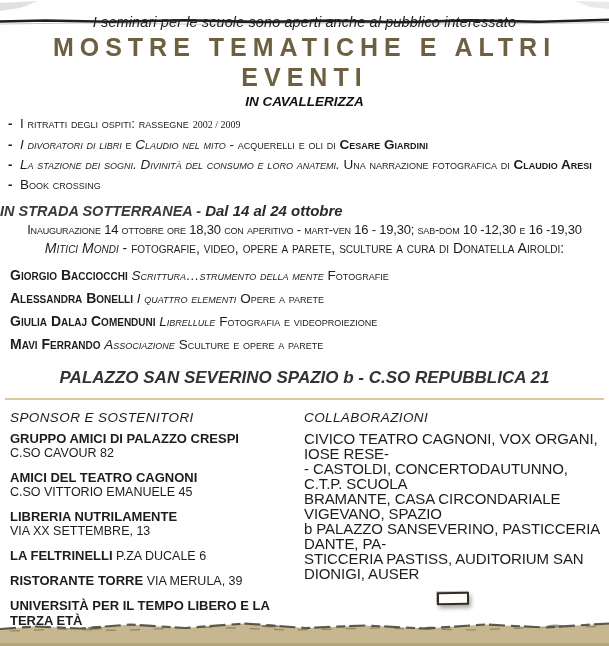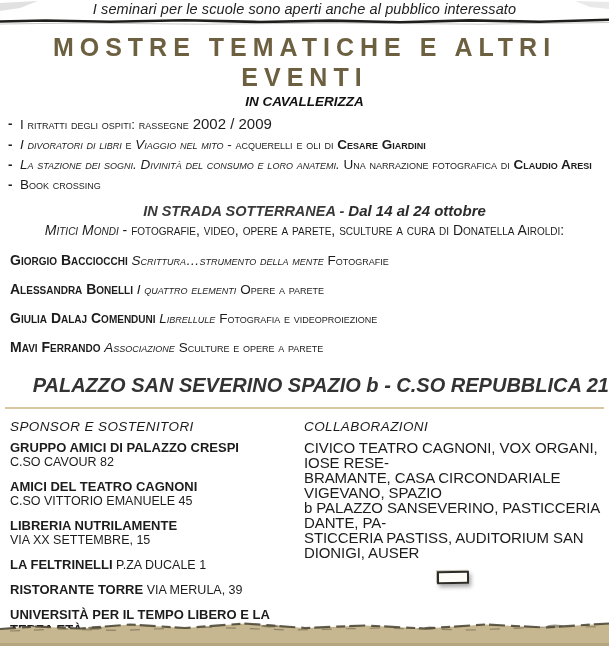--- a/index.html
+++ b/index.html
@@ -8,21 +8,21 @@
     font-family:"Liberation Sans",sans-serif;color:#1c1c1c;overflow:hidden;
     -webkit-font-smoothing:antialiased;
   }
   .sc{font-variant:small-caps;}
   .it{font-style:italic;text-align:center;}
   .b{font-weight:bold;}
 
   
   .top-band{position:absolute;top:0;left:0;width:609px;height:26px;}
   .top-note{
-    position:absolute;top:1px;left:0;width:100%;text-align:center;
+    position:absolute;top:14px;left:0;width:100%;text-align:center;
     font-style:italic;font-size:14.5px;color:#222;letter-spacing:0.1px;z-index:2;
   }
   .top-tear{position:absolute;top:0;left:0;z-index:1;}
 
   .content{position:absolute;top:26px;left:0;right:0;}
 
   .main-title{
     text-align:center;margin-top:7px;
     font-size:25px;font-weight:bold;letter-spacing:6px;
     color:#6d6041;transform:scaleY(1.05);
@@ -31,42 +31,42 @@
     text-align:center;font-weight:bold;font-style:italic;
     font-size:13.5px;margin-top:3px;color:#111;
   }
 
   .bullets{margin:7px 6px 0 8px;}
   .bullet{
     position:relative;padding-left:12px;font-size:13.5px;line-height:16px;
     margin-bottom:4px;
   }
   .bullet::before{content:"-";position:absolute;left:0;top:0;font-weight:bold;}
-  .years{font-size:15px;}
+  .years{font-size:10px;font-family:Liberation Serif, serif;}
 
   .section-head{
-    text-align:center;font-weight:bold;font-style:italic;
-    font-size:14.5px;color:#3a3a3a;margin-top:9px;margin-left:20px;
+    text-align:left;font-weight:bold;font-style:italic;
+    font-size:14.5px;color:#3a3a3a;margin-top:9px;
   }
   .section-head .date{color:#2b2b2b;font-size:15px;}
 
   .inaug{
     text-align:center;font-size:13px;margin-top:3px;letter-spacing:-0.2px;
   }
   .mitici{
     text-align:center;font-size:14px;margin-top:3px;
   }
 
   .artists{margin:8px 0 0 10px;}
-  .artist-row{font-size:13.5px;line-height:29px;}
+  .artist-row{font-size:13.5px;line-height:22px;}
   .artist-row .b{font-size:14px;}
 
   .palazzo-head{
-    text-align:right;font-weight:bold;font-style:italic;
-    font-size:20px;color:#333;margin-top:12px;
+    text-align:center;font-weight:bold;font-style:italic;
+    font-size:17px;color:#333;margin-top:12px;
   }
   .mythos{
     position:relative;padding-left:12px;margin:5px 6px 0 8px;
     font-size:13.5px;line-height:16px;
   }
   .mythos::before{content:"-";position:absolute;left:0;top:0;font-weight:bold;}
 
   .divider{border:0;border-top:2px solid #d9c7a0;margin:10px 5px 0 5px;}
 
   .columns{display:flex;margin:10px 8px 0 10px;}
@@ -111,39 +111,40 @@
     <div class="sub-head">IN CAVALLERIZZA</div>
 
     <div class="bullets">
       <div class="bullet">
         <span class="sc">I ritratti degli ospiti: rassegne</span>
         <span class="years">2002 / 2009</span>
       </div>
       <div class="bullet">
         <span class="it sc">I divoratori di libri</span>
         <span class="sc">e</span>
-        <span class="it sc">Viaggio nel mito</span>
+        <span class="it sc">Claudio nel mito</span>
         <span class="sc">- acquerelli e oli di</span>
         <span class="b sc">Cesare Giardini</span>
       </div>
       <div class="bullet">
         <span class="it sc">La stazione dei sogni. Divinità del consumo e loro anatemi.</span>
         <span class="sc">Una narrazione fotografica di</span>
         <span class="b sc">Claudio Aresi</span>
       </div>
       <div class="bullet">
         <span class="sc">Book crossing</span>
       </div>
     </div>
 
     <div class="section-head">
       <span>IN STRADA SOTTERRANEA -</span>
       <span class="date">Dal 14 al 24 ottobre</span>
     </div>
 
+    <div class="inaug sc">Inaugurazione 14 ottobre ore 18,30 con aperitivo - mart-ven 16 - 19,30; sab-dom 10 -12,30 e 16 -19,30</div>
 
     <div class="mitici">
       <span class="it sc">Mitici Mondi</span>
       <span class="sc">- fotografie, video, opere a parete, sculture a cura di</span>
       <span class="sc">Donatella Airoldi:</span>
     </div>
 
     <div class="artists">
       <div class="artist-row">
         <span class="b sc">Giorgio Bacciocchi</span>
@@ -180,40 +181,41 @@
         <div class="sponsor-entry">
           <div class="name">GRUPPO AMICI DI PALAZZO CRESPI</div>
           <div>C.SO CAVOUR 82</div>
         </div>
         <div class="sponsor-entry">
           <div class="name">AMICI DEL TEATRO CAGNONI</div>
           <div>C.SO VITTORIO EMANUELE 45</div>
         </div>
         <div class="sponsor-entry">
           <div class="name">LIBRERIA NUTRILAMENTE</div>
-          <div>VIA XX SETTEMBRE, 15</div>
+          <div>VIA XX SETTEMBRE, 13</div>
         </div>
         <div class="sponsor-entry">
           <span class="name">LA FELTRINELLI</span>
-          <span>P.ZA DUCALE 1</span>
+          <span>P.ZA DUCALE 6</span>
         </div>
         <div class="sponsor-entry">
           <span class="name">RISTORANTE TORRE</span>
           <span>VIA MERULA, 39</span>
         </div>
         <div class="sponsor-entry">
           <div class="name">UNIVERSITÀ PER IL TEMPO LIBERO E LA TERZA ETÀ</div>
           <div>VIA S. GIACOMO 17/1</div>
         </div>
       </div>
 
       <div class="col-right">
         <div class="col-head">COLLABORAZIONI</div>
         <div class="collab-lines">
           <div>CIVICO TEATRO CAGNONI, VOX ORGANI, IOSE RESE-</div>
+          <div>- CASTOLDI, CONCERTODAUTUNNO, C.T.P. SCUOLA</div>
           <div>BRAMANTE, CASA CIRCONDARIALE VIGEVANO, SPAZIO</div>
           <div>b PALAZZO SANSEVERINO, PASTICCERIA DANTE, PA-</div>
           <div>STICCERIA PASTISS, AUDITORIUM SAN DIONIGI, AUSER</div>
         </div>
 
         <div class="banner-box">
           
         </div>
 
       </div>

